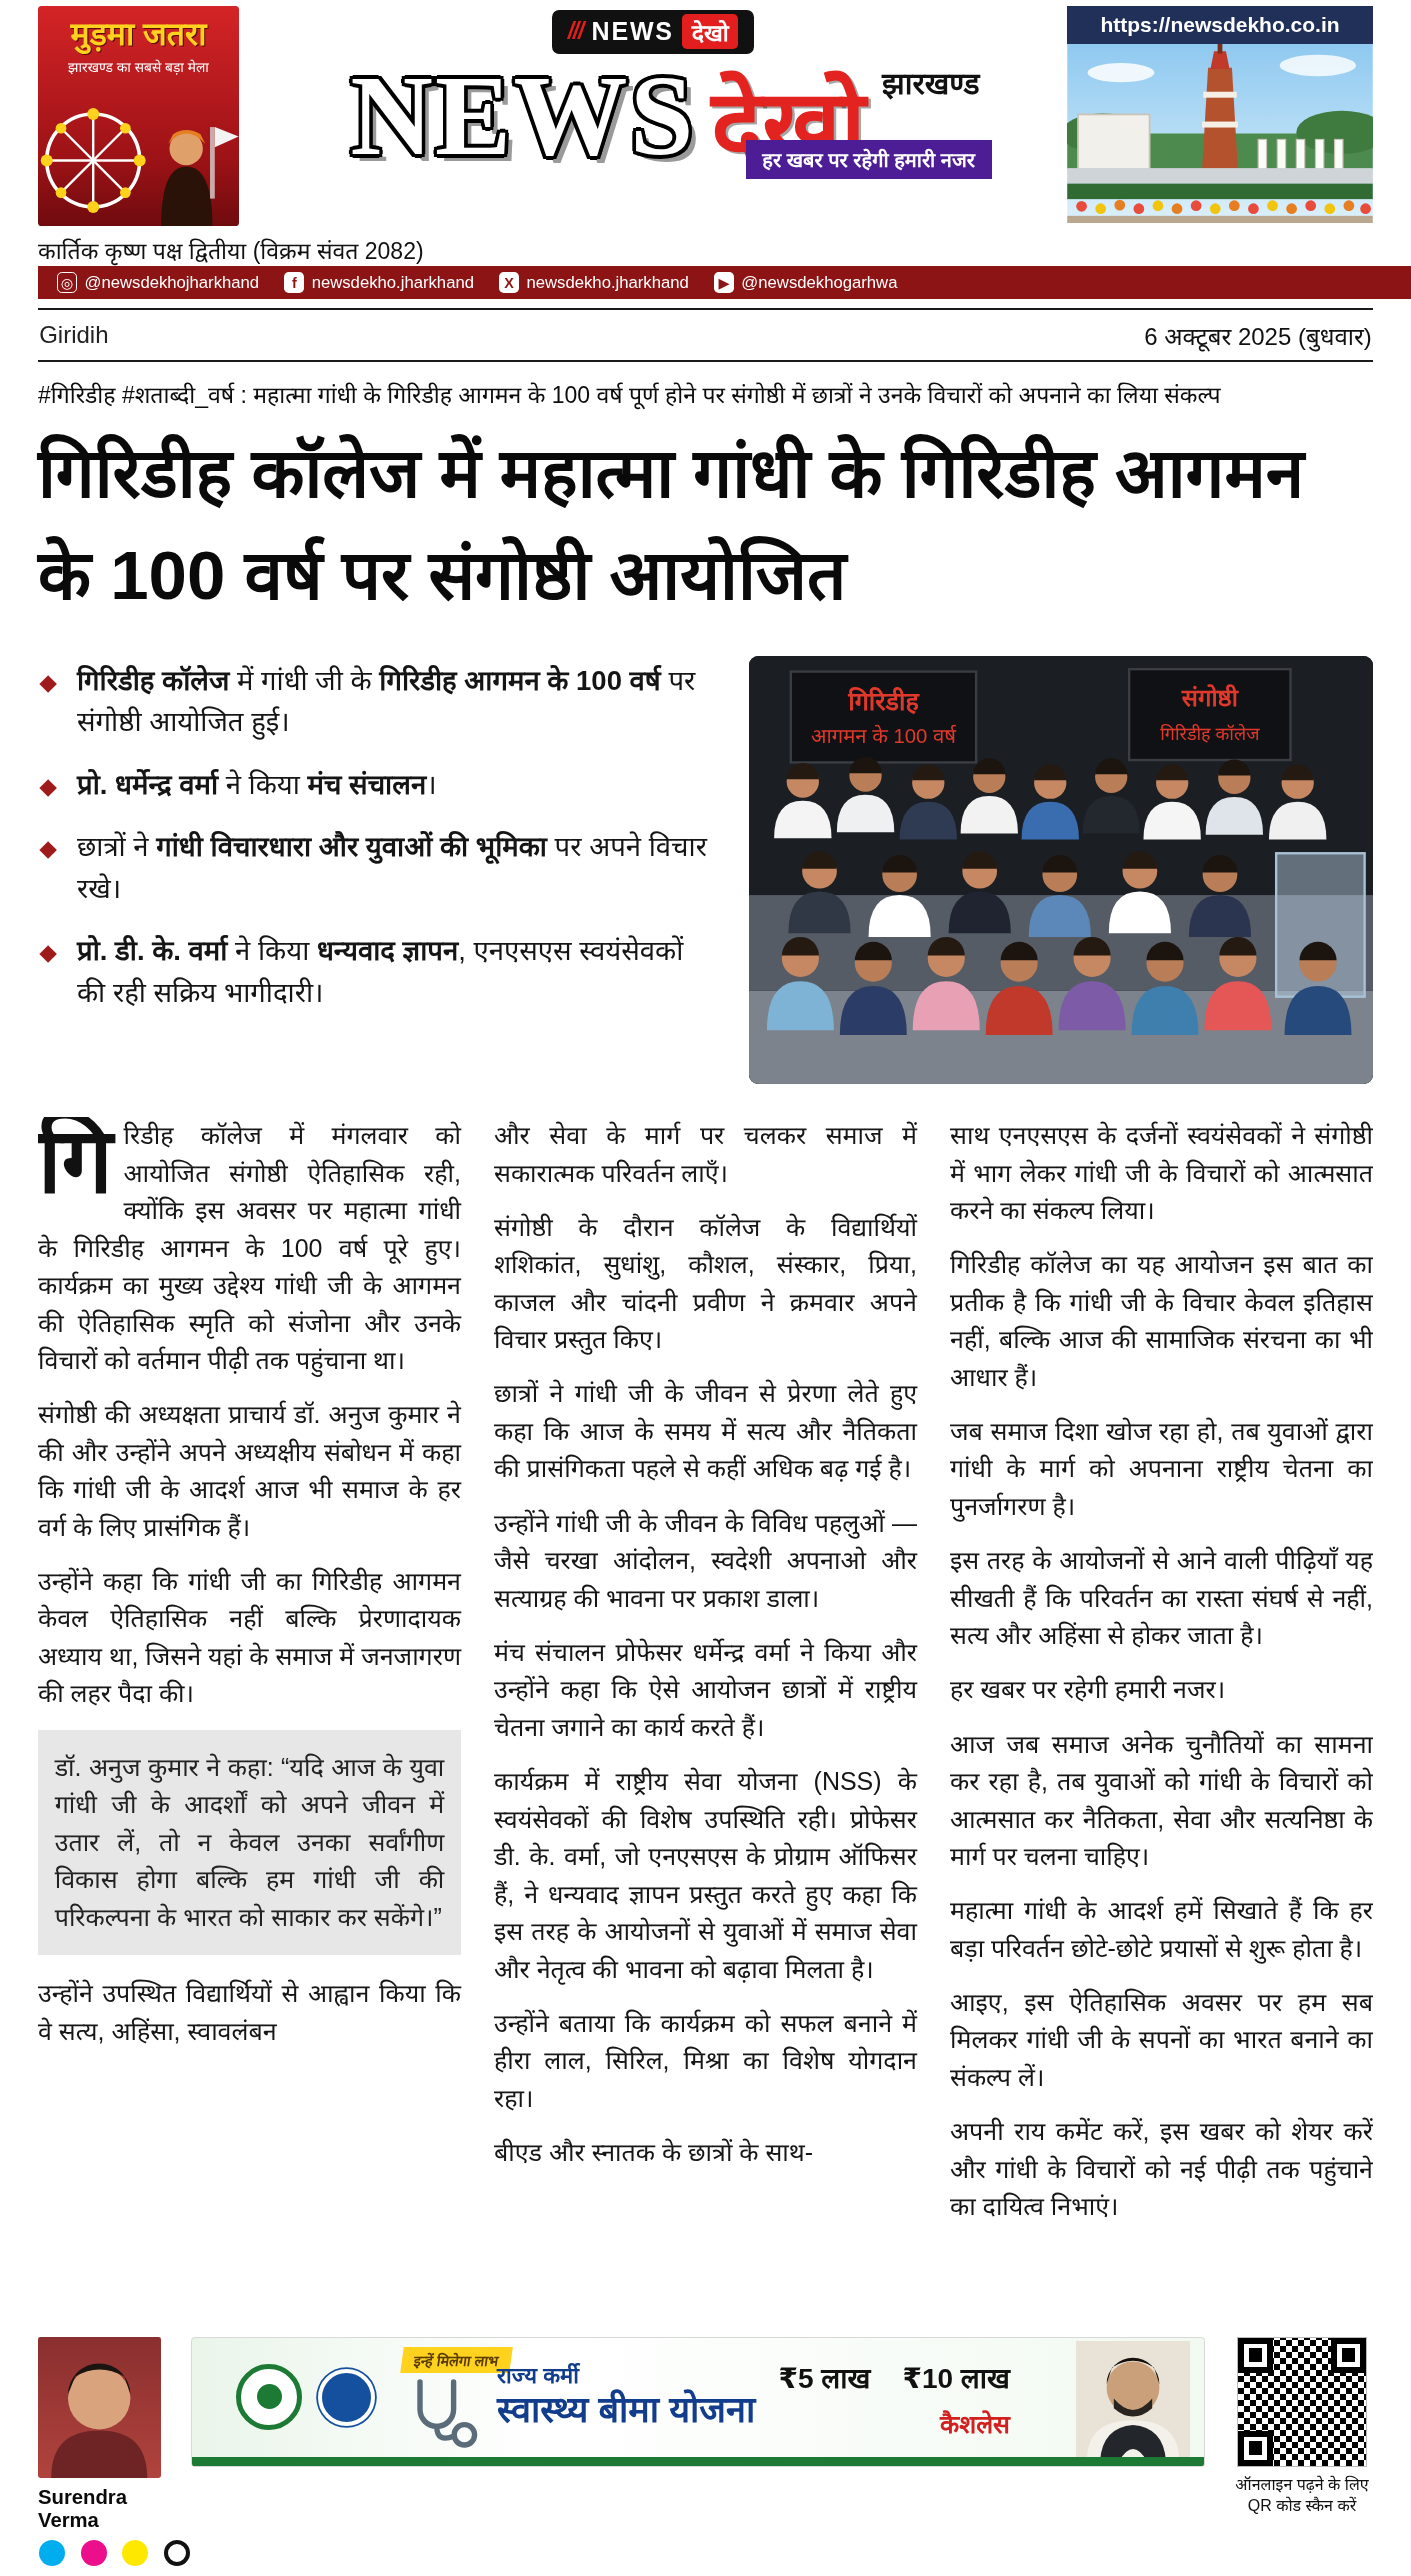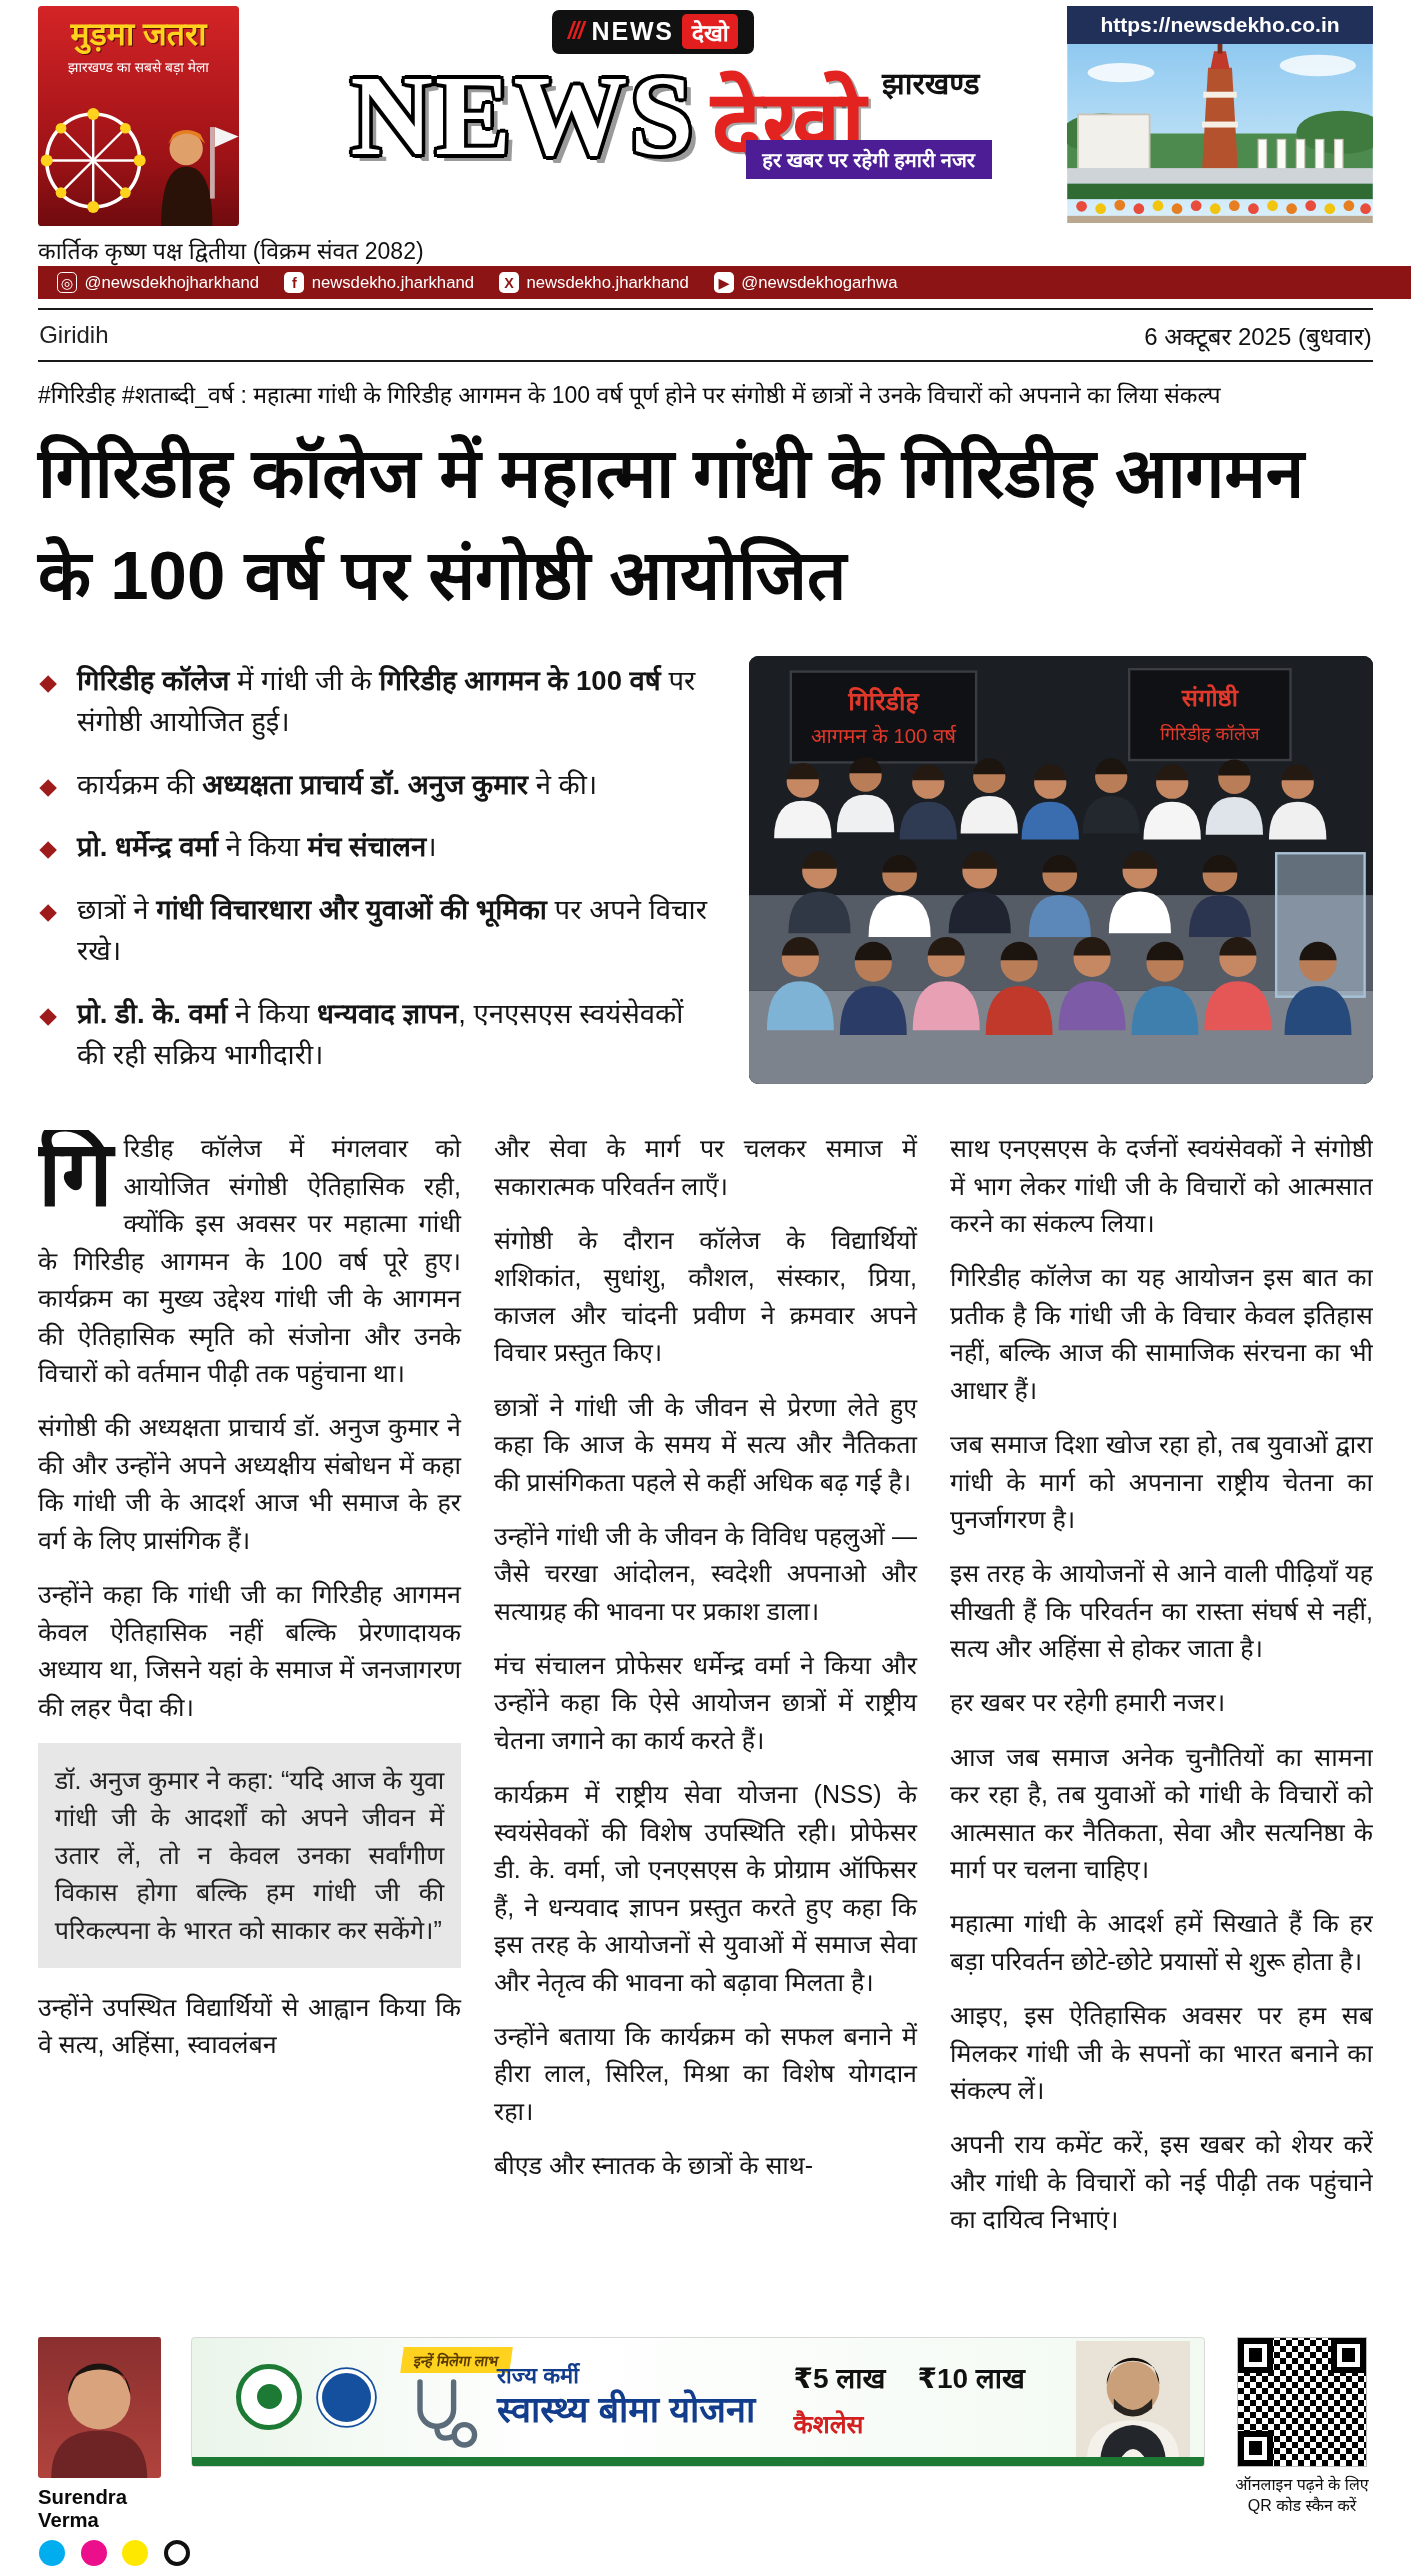--- a/index.html
+++ b/index.html
@@ -68,21 +68,21 @@
   .banner::after { content:""; position:absolute; left:0; right:0; bottom:0; height:8.4px; background:#1c7a34; }
   .emblem { position:absolute; border-radius:50%; }
   .emblem.e1 { left:44px; top:26px; width:66px; height:66px; background:#fff; border:5.4px solid #1c7a34; }
   .emblem.e1::after { content:""; position:absolute; inset:15.5px; border-radius:50%; background:#1c7a34; }
   .emblem.e2 { left:126px; top:31px; width:57px; height:57px; background:#14509e; border:4.8px solid #fff; box-shadow:0 0 0 1.8px #14509e; }
   .ribbon { position:absolute; left:210px; top:9.6px; background:#ffd21e; color:#5a3b00; font-size:14.4px; font-weight:bold; padding:3.6px 12px; transform:skewX(-8deg); }
   .steth { position:absolute; left:210px; top:38px; }
   .banner-titles { position:absolute; left:305px; top:21.5px; }
   .bt-small { font-size:22px; font-weight:900; color:#123c8c; }
   .bt-big { font-size:36px; font-weight:900; color:#123c8c; line-height:1.15; }
-  .amounts { position:absolute; right:179px; top:20.3px; text-align:left; }
+  .amounts { position:absolute; right:194px; top:20.3px; text-align:right; }
   .amount-row { display:flex; gap:32px; }
   .amount { font-size:28px; font-weight:900; color:#111; }
   .cashless { font-size:25px; font-weight:900; color:#d21f1f; margin-top:9.6px; }
   .banner-avatar { position:absolute; right:14.4px; top:3.6px; }
   .qr-block { width:142px; flex:0 0 auto; text-align:center; }
   .qr { width:130px; height:130px; margin:0 auto; position:relative; border:0.6px solid #bbb;
     background:repeating-linear-gradient(0deg,#000 0 6px,#fff 6px 12px),repeating-linear-gradient(90deg,#000 0 6px,#fff 6px 12px);
     background-blend-mode:difference; }
   .f { position:absolute; width:35px; height:35px; background:#fff; border:6.6px solid #000; }
   .f::after { content:""; position:absolute; inset:4.8px; background:#000; }
@@ -230,21 +230,20 @@
     <span class="date">6 अक्टूबर 2025 (बुधवार)</span>
   </div>
 
   <p class="kicker">#गिरिडीह #शताब्दी_वर्ष : महात्मा गांधी के गिरिडीह आगमन के 100 वर्ष पूर्ण होने पर संगोष्ठी में छात्रों ने उनके विचारों को अपनाने का लिया संकल्प</p>
 
   <h1 class="headline">गिरिडीह कॉलेज में महात्मा गांधी के गिरिडीह आगमन के 100 वर्ष पर संगोष्ठी आयोजित</h1>
 
   <div class="summary">
     <ul class="bullets">
         <li><b>गिरिडीह कॉलेज</b> में गांधी जी के <b>गिरिडीह आगमन के 100 वर्ष</b> पर संगोष्ठी आयोजित हुई।</li>
-        <li>कार्यक्रम की <b>अध्यक्षता प्राचार्य डॉ. अनुज कुमार</b> ने की।</li>
         <li><b>प्रो. धर्मेन्द्र वर्मा</b> ने किया <b>मंच संचालन</b>।</li>
         <li>छात्रों ने <b>गांधी विचारधारा और युवाओं की भूमिका</b> पर अपने विचार रखे।</li>
         <li><b>प्रो. डी. के. वर्मा</b> ने किया <b>धन्यवाद ज्ञापन</b>, एनएसएस स्वयंसेवकों की रही सक्रिय भागीदारी।</li>
       </ul>
 
     <div class="photo-frame">
       <svg viewBox="0 0 1044 716">
         <rect width="1044" height="716" fill="#23262b"></rect>
         <rect width="1044" height="400" fill="#1b1e23"></rect>
         <rect x="0" y="560" width="1044" height="156" fill="#7d838c"></rect>

